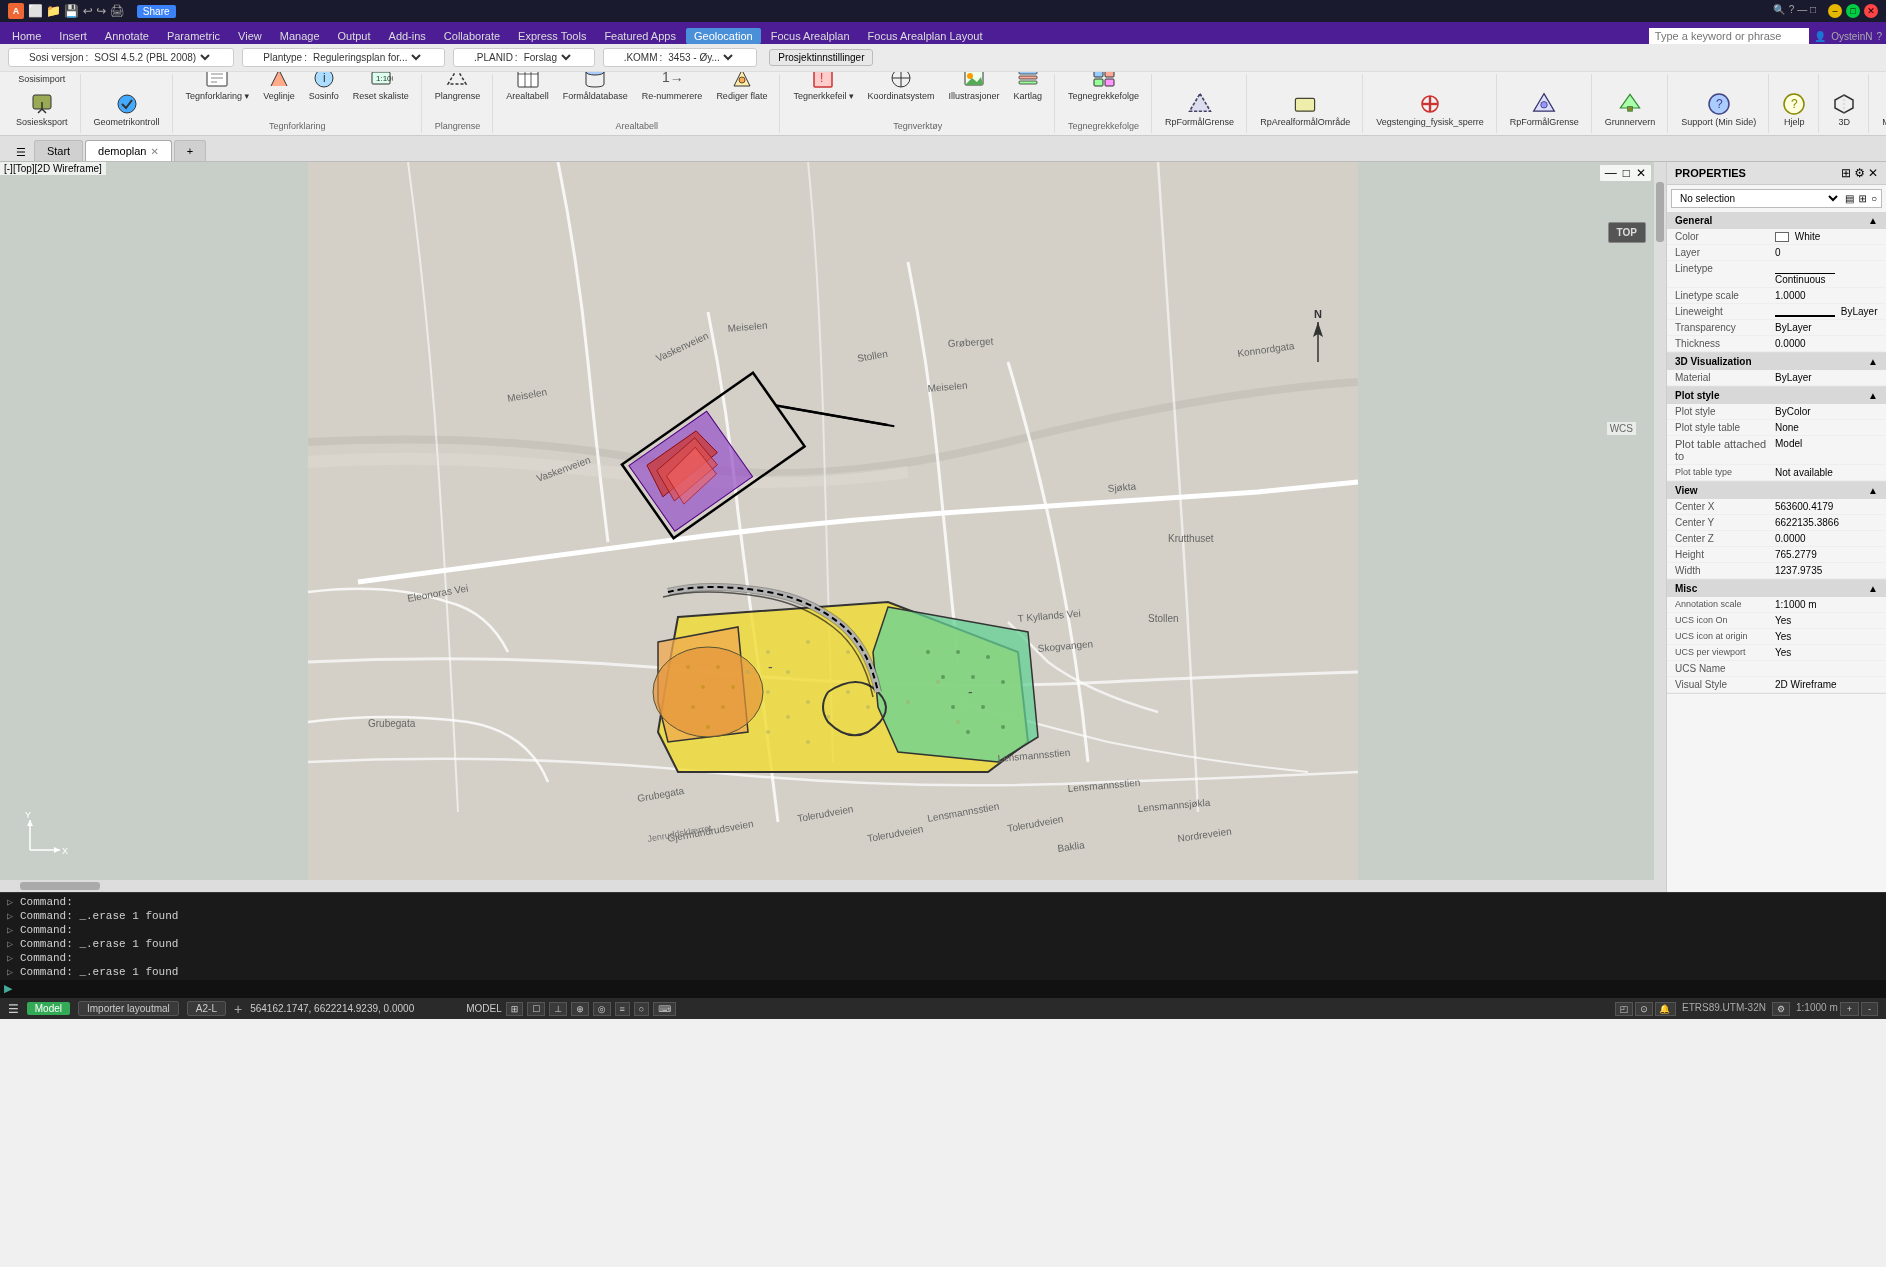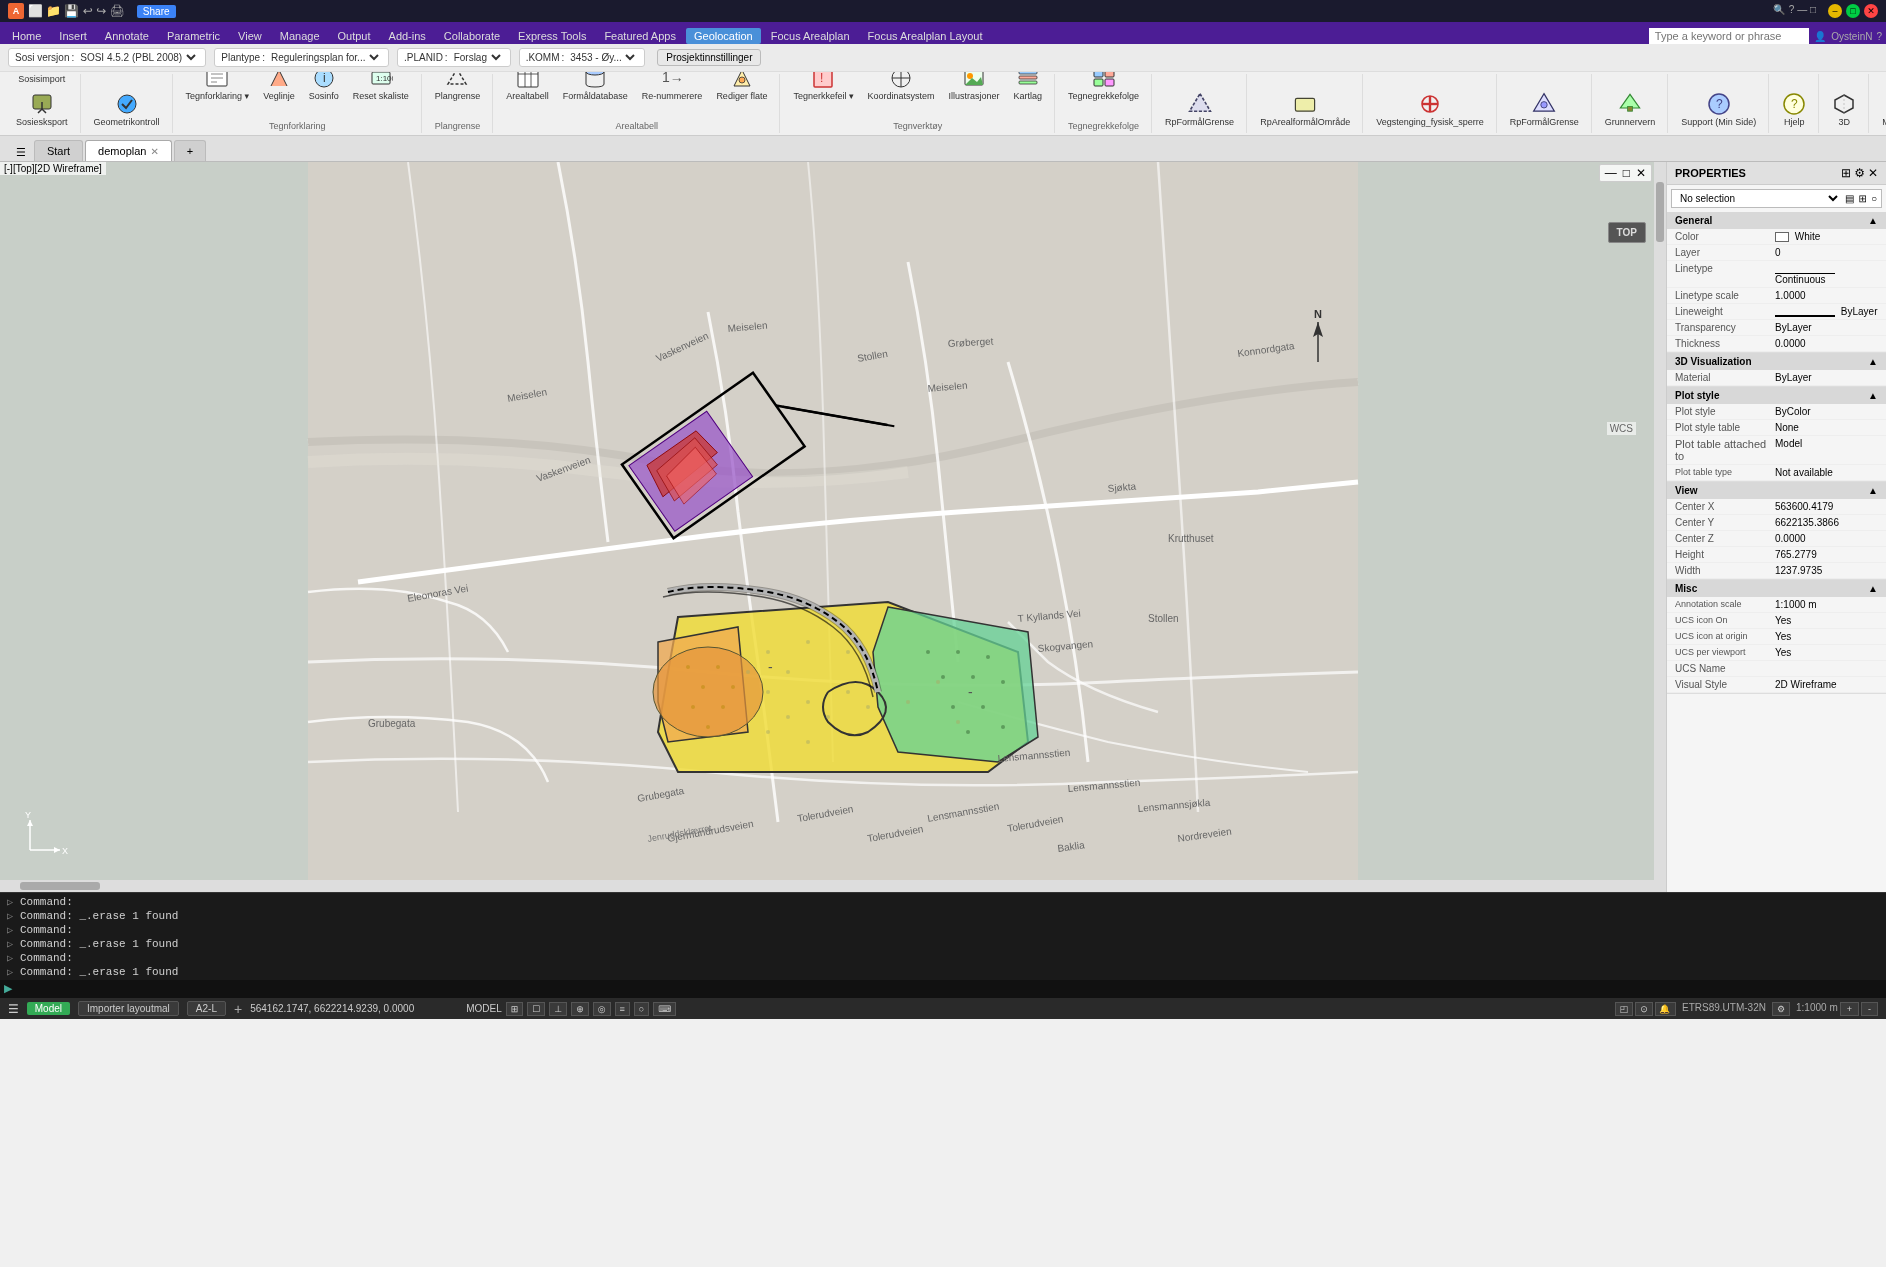--- a/index.html
+++ b/index.html
@@ -17,21 +17,21 @@
     #titlebar .close { background: #ff4444; }
 
     
     #menubar { height: 22px; background: #4c1d95; display: flex; align-items: flex-end; padding: 0 4px; gap: 2px; }
     .menu-item { padding: 2px 8px; color: #ddd; font-size: 11px; cursor: pointer; border-radius: 2px; white-space: nowrap; }
     .menu-item.geolocation { background: #4a90d9; color: #fff; }
     #menubar .search-area { margin-left: auto; display: flex; align-items: center; gap: 6px; }
     #menubar .search-box { background: #fff; border: none; padding: 2px 6px; font-size: 11px; width: 160px; color: #999; }
     #menubar .user-info { color: #aaa; font-size: 10px; display: flex; align-items: center; gap: 4px; }
     #toolbar-row1 { height: 28px; display: flex; align-items: center; padding: 0 8px; gap: 8px; background: #ebebeb; border-bottom: 1px solid #ddd; }
-    .toolbar-panel { display: flex; align-items: center; gap: 2px; padding: 2px 6px; background: #fff; border: 1px solid #ccc; border-radius: 3px; font-size: 10px; color: #333; }
+    .toolbar-panel { display: flex; align-items: center; gap: 2px; padding: 2px 20px; background: #fff; border: 1px solid #ccc; border-radius: 3px; font-size: 10px; color: #333; }
     .toolbar-panel select { border: none; background: transparent; font-size: 10px; color: #333; outline: none; }
 
     #toolbar-row2 { height: 64px; display: flex; align-items: stretch; background: #f0f0f0; border-bottom: 1px solid #ccc; padding: 2px 4px; gap: 1px; overflow: hidden; }
     .tb-group { display: flex; flex-direction: column; align-items: center; justify-content: flex-end; padding: 2px 6px; border-right: 1px solid #ddd; min-width: fit-content; }
     .tb-group-label { font-size: 9px; color: #666; margin-top: 16px; text-align: left; white-space: nowrap; }
     .tb-btn-row { display: flex; gap: 2px; align-items: center; }
     .tb-btn { display: flex; flex-direction: column; align-items: center; gap: 1px; padding: 3px 5px; border: 1px solid transparent; border-radius: 3px; cursor: pointer; background: transparent; min-width: 36px; }
     .tb-btn .icon-box { width: 24px; height: 24px; display: flex; align-items: center; justify-content: center; }
     .tb-btn .btn-label { font-size: 9px; color: #333; text-align: center; white-space: nowrap; }
 

